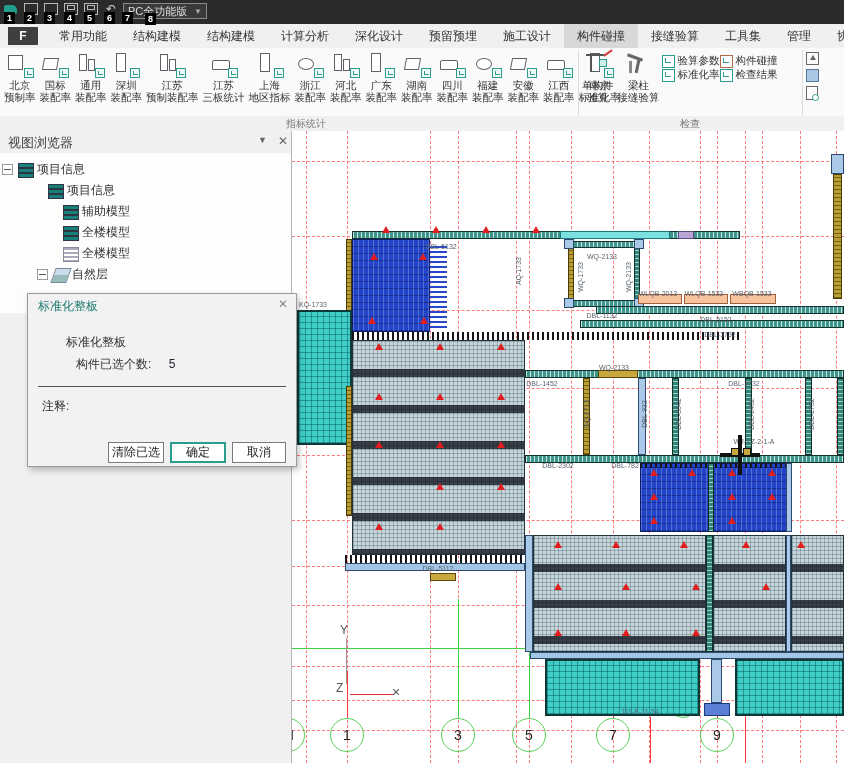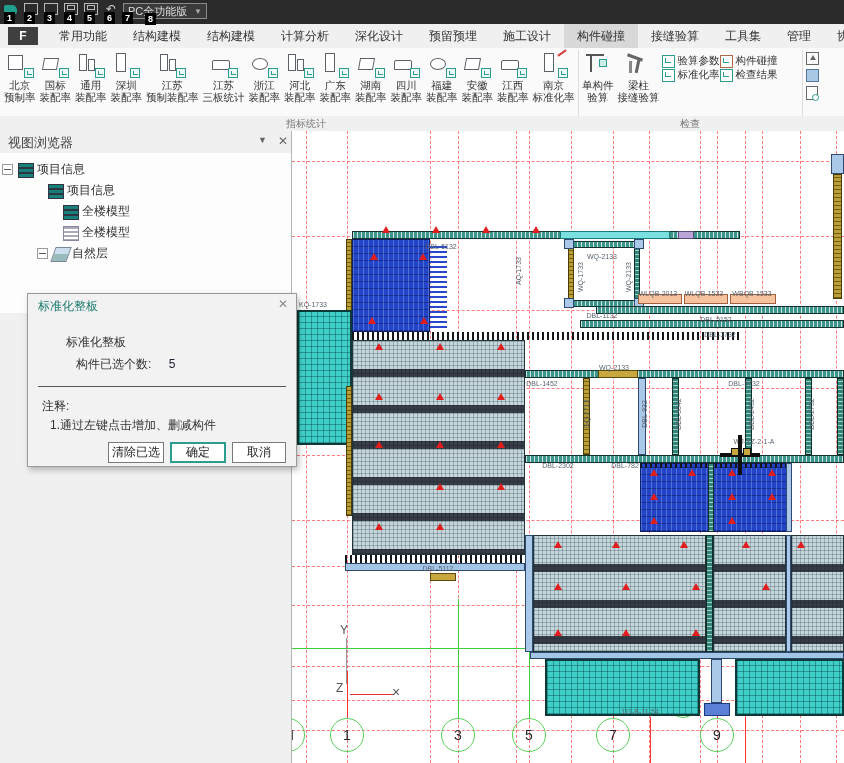--- a/index.html
+++ b/index.html
@@ -244,20 +244,27 @@
           <span class="lbl">江苏<br>预制装配率</span>
         </div>
         <div class="rbtn">
           <span class="ricon s5">
             <span class="sh"></span>
             <span class="bdg"></span>
           </span>
           <span class="lbl">江苏<br>三板统计</span>
         </div>
         <div class="rbtn">
+          <span class="ricon s4">
+            <span class="sh"></span>
+            <span class="bdg"></span>
+          </span>
+          <span class="lbl">上海<br>地区指标</span>
+        </div>
+        <div class="rbtn">
           <span class="ricon s6">
             <span class="sh"></span>
             <span class="bdg"></span>
           </span>
           <span class="lbl">浙江<br>装配率</span>
         </div>
         <div class="rbtn">
           <span class="ricon s3">
             <span class="sh"></span>
             <span class="sh2"></span>
@@ -380,20 +387,24 @@
     </div>
     <div id="tree">
         <div class="trow">
           <span class="expbox" style="left: 2px;"></span>
           <span class="ticon stack" style="left: 18px;"></span>
           <span class="tlabel" style="left: 37px;">项目信息</span>
         </div>
         <div class="trow">
           <span class="ticon stack" style="left: 48px;"></span>
           <span class="tlabel" style="left: 67px;">项目信息</span>
+        </div>
+        <div class="trow">
+          <span class="ticon stack" style="left: 63px;"></span>
+          <span class="tlabel" style="left: 82px;">辅助模型</span>
         </div>
         <div class="trow">
           <span class="ticon stack" style="left: 63px;"></span>
           <span class="tlabel" style="left: 82px;">全楼模型</span>
         </div>
         <div class="trow">
           <span class="ticon bldg" style="left: 63px;"></span>
           <span class="tlabel" style="left: 82px;">全楼模型</span>
         </div>
         <div class="trow">
@@ -581,18 +592,17 @@
   <div id="dialog">
     <div id="dlg-title">标准化整板</div>
     <div id="dlg-close">✕</div>
     <div id="dlg-head">标准化整板</div>
     <div id="dlg-countrow">
       <span>构件已选个数:</span>
       <span id="dlg-count">5</span>
     </div>
     <div id="dlg-hr"></div>
     <div id="dlg-note">注释:</div>
-    <div id="dlg-note1">1.通过左键点击增加、删减构件</div>
     <div class="dbtn" id="dbtn0">清除已选</div>
     <div class="dbtn" id="dbtn1">确定</div>
     <div class="dbtn" id="dbtn2">取消</div>
   </div>
 </div>
 
 </body></html>

